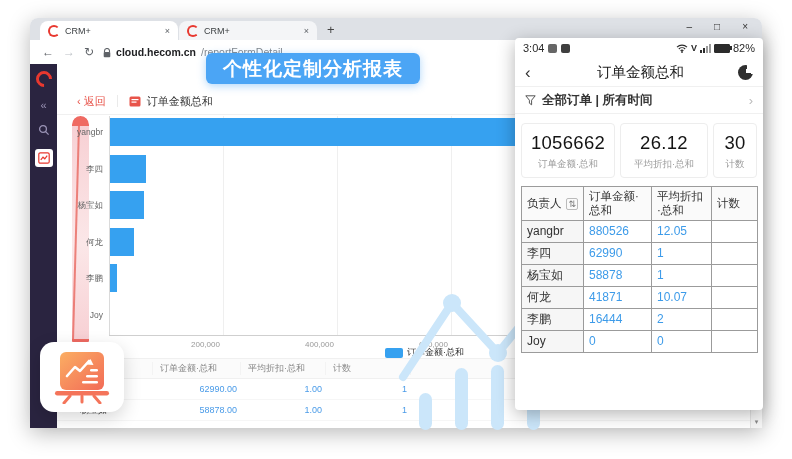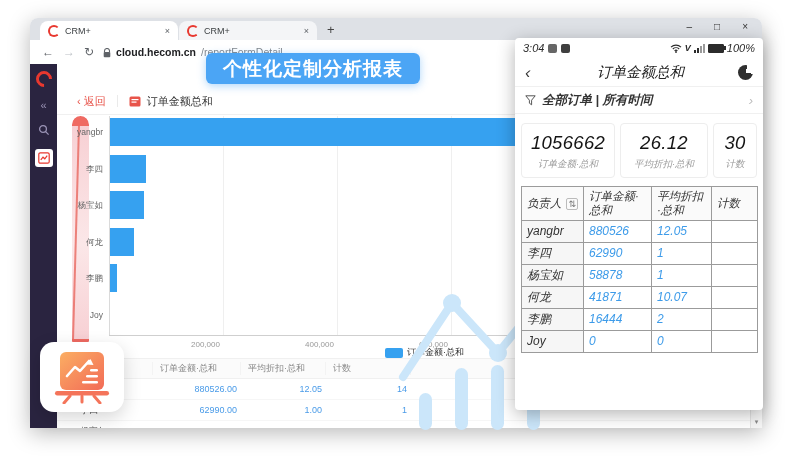--- a/index.html
+++ b/index.html
@@ -70,21 +70,21 @@
   .btable .hrow .h:first-child{padding-left:23px;}
   .btable .hrow .h:last-child{border-right:none;}
   .btable .row{display:grid;grid-template-columns:96px 88px 85px 85px 1fr;height:20px;align-items:center;
     border-bottom:1px solid #F6F6F6;}
   .btable .name{padding-left:23px;color:#555;}
   .btable .num{text-align:right;padding-right:4px;color:#4A9BE8;}
   
   .watermark{position:absolute;left:395px;top:255px;z-index:5;pointer-events:none;}
   
   .phone{position:absolute;left:515px;top:38px;width:248px;height:372px;background:#fff;border-radius:4px;
-    box-shadow:0 4px 18px rgba(0,0,0,.30);z-index:10;display:flex;flex-direction:column;box-sizing:border-box;font-style:italic;}
+    box-shadow:0 4px 18px rgba(0,0,0,.30);z-index:10;display:flex;flex-direction:column;box-sizing:border-box;}
   .p-status{height:20px;display:flex;align-items:center;padding:0 8px;font-size:11px;color:#2b2b2b;gap:4px;flex:none;}
   .sq{width:9px;height:9px;border-radius:2px;display:inline-block;}
   .sq1{background:#666;} .sq2{background:#3f3f3f;}
   .p-status .right{margin-left:auto;display:flex;align-items:center;gap:3px;}
   .volte{font-size:9px;color:#2b2b2b;font-weight:bold;}
   .battery{width:14px;height:7px;border:1px solid #2b2b2b;border-radius:1px;background:#2b2b2b;position:relative;}
   .battery:after{content:"";position:absolute;right:-3px;top:1.5px;width:2px;height:4px;background:#2b2b2b;}
   .p-nav{height:28px;display:flex;align-items:center;padding:0 10px;border-bottom:1px solid #F0F0F0;flex:none;}
   .p-nav .back{font-size:17px;color:#333;width:18px;line-height:1;}
   .p-nav .title{flex:1;text-align:center;font-size:14.5px;color:#222;}
@@ -217,27 +217,20 @@
 
       <div class="btable" id="btable">
           <div class="hrow">
             <div class="h">负责人</div>
             <div class="h">订单金额·总和</div>
             <div class="h">平均折扣·总和</div>
             <div class="h">计数</div>
             <div class="h"></div>
           </div>
           <div class="row">
-            <div class="name">yangbr</div>
-            <div class="num">880526.00</div>
-            <div class="num">12.05</div>
-            <div class="num">14</div>
-            <div></div>
-          </div>
-          <div class="row">
             <div class="name">李四</div>
             <div class="num">62990.00</div>
             <div class="num">1.00</div>
             <div class="num">1</div>
             <div></div>
           </div>
           <div class="row">
             <div class="name">杨宝如</div>
             <div class="num">58878.00</div>
             <div class="num">1.00</div>
@@ -278,21 +271,21 @@
           <circle cx="6" cy="8" r="0.9" fill="#2b2b2b"></circle>
         </svg>
       <span class="volte">V</span>
       <svg width="11" height="9" viewBox="0 0 11 9">
           <rect x="0" y="6" width="2" height="3" fill="#2b2b2b"></rect>
           <rect x="3" y="4" width="2" height="5" fill="#2b2b2b"></rect>
           <rect x="6" y="2" width="2" height="7" fill="#9a9a9a"></rect>
           <rect x="9" y="0" width="2" height="9" fill="#9a9a9a"></rect>
         </svg>
       <span class="battery"></span>
-      <span>100%</span>
+      <span>82%</span>
     </span>
   </div>
 
   <div class="p-nav">
     <span class="back">‹</span>
     <span class="title">订单金额总和</span>
     <span class="pie"></span>
   </div>
 
   <div class="p-filter">

